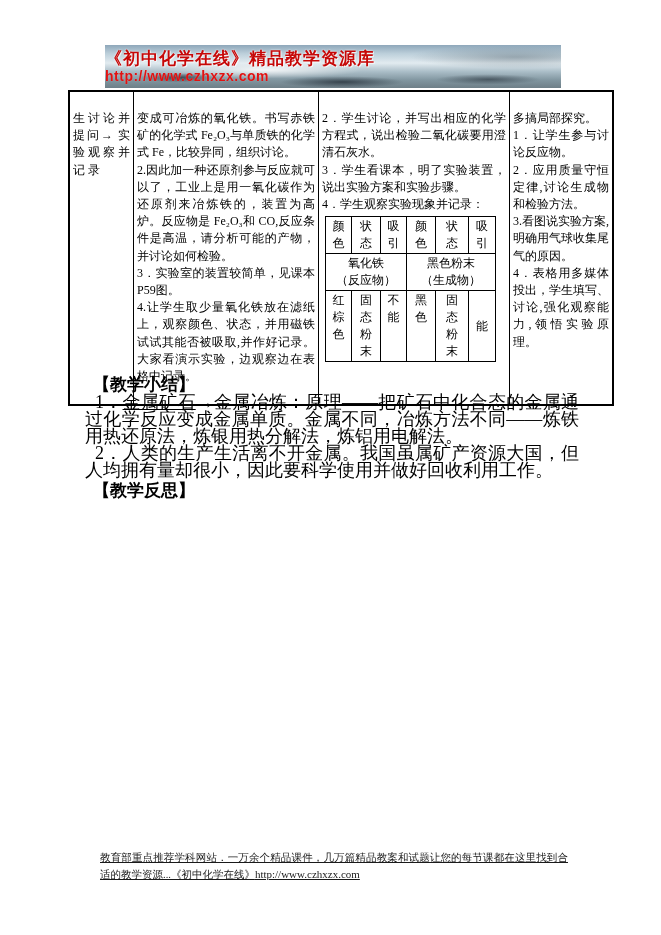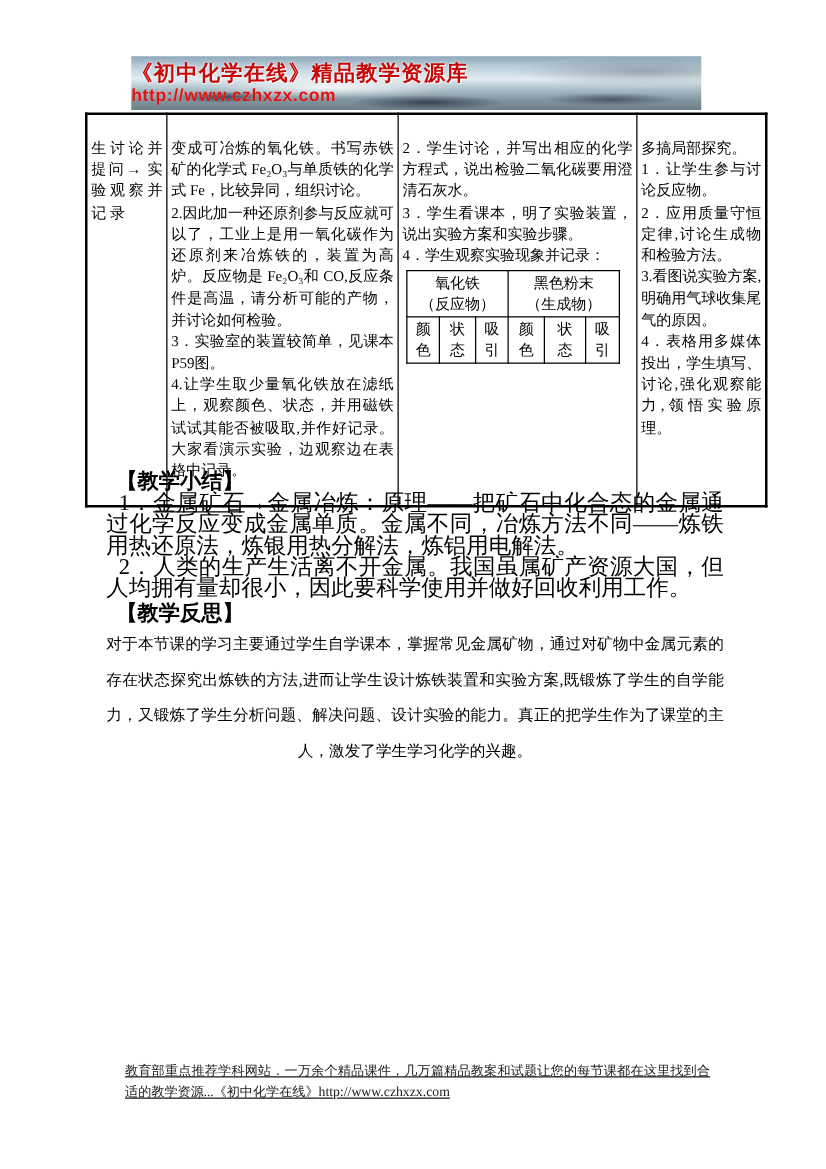--- a/index.html
+++ b/index.html
@@ -106,47 +106,67 @@
             <colgroup>
               <col style="width:26px">
                 <col style="width:29px">
                 <col style="width:26px">
               <col style="width:29px">
                 <col style="width:33px">
                 <col style="width:27px">
             </colgroup>
             <tbody>
               <tr>
-                <td class="grp" colspan="3">
-                  <div>氧化铁</div>
-                  <div>（反应物）</div>
-                </td>
-                <td class="grp" colspan="3">
-                  <div>黑色粉末</div>
-                  <div>（生成物）</div>
-                </td>
-              </tr>
-              <tr>
                 <td>
                     <div class="stack">颜色</div>
                   </td>
                 <td>
                     <div class="stack">状态</div>
                   </td>
                 <td>
                     <div class="stack">吸引</div>
                   </td>
                 <td>
                     <div class="stack">颜色</div>
                   </td>
                 <td>
                     <div class="stack">状态</div>
                   </td>
                 <td>
                     <div class="stack">吸引</div>
+                  </td>
+              </tr>
+              <tr>
+                <td class="grp" colspan="3">
+                  <div>氧化铁</div>
+                  <div>（反应物）</div>
+                </td>
+                <td class="grp" colspan="3">
+                  <div>黑色粉末</div>
+                  <div>（生成物）</div>
+                </td>
+              </tr>
+              <tr>
+                <td>
+                    <div class="stack">红棕色</div>
+                  </td>
+                <td>
+                    <div class="stack">固态粉末</div>
+                  </td>
+                <td>
+                    <div class="stack">不能</div>
+                  </td>
+                <td>
+                    <div class="stack">黑色</div>
+                  </td>
+                <td>
+                    <div class="stack">固态粉末</div>
+                  </td>
+                <td class="vmid">
+                    <div class="stack">能</div>
                   </td>
               </tr>
             </tbody>
           </table>
         </td>
         <td class="c4">
           <p>多搞局部探究。</p>
           <p>1．让学生参与讨论反应物。</p>
           <p>2．应用质量守恒定律,讨论生成物和检验方法。</p>
           <p>3.看图说实验方案,明确用气球收集尾气的原因。</p>
@@ -155,20 +175,19 @@
       </tr>
     </tbody>
   </table>
 
   <div class="content">
     <h3 class="sec-head">【教学小结】</h3>
     <p class="body-p"><span>1．</span><span class="u">金属矿石</span><span>→金属冶炼：原理——把矿石中化合态的金属通过化学反应变成金属单质。金属不同，冶炼方法不同——炼铁用热还原法，炼银用热分解法，炼铝用电解法。</span></p>
     <p class="body-p">2．人类的生产生活离不开金属。我国虽属矿产资源大国，但人均拥有量却很小，因此要科学使用并做好回收利用工作。</p>
 
     <h3 class="sec-head reflect-head">【教学反思】</h3>
-    <p class="reflect-p">对于本节课的学习主要通过学生自学课本，掌握常见金属矿物，通过对矿物中金属元素的存在状态探究出炼铁的方法,进而让学生设计炼铁装置和实验方案,既锻炼了学生的自学能力，又锻炼了学生分析问题、解决问题、设计实验的能力。真正的把学生作为了课堂的主人，激发了学生学习化学的兴趣。</p>
   </div>
 
   <div class="footer">
     <span>教育部重点推荐学科网站．一万余个精品课件，几万篇精品教案和试题让您的每节课都在这里找到合适的教学资源...《初中化学在线》</span><span class="furl">http://www.czhxzx.com</span>
   </div>
 
 </div>
 
 </body></html>

